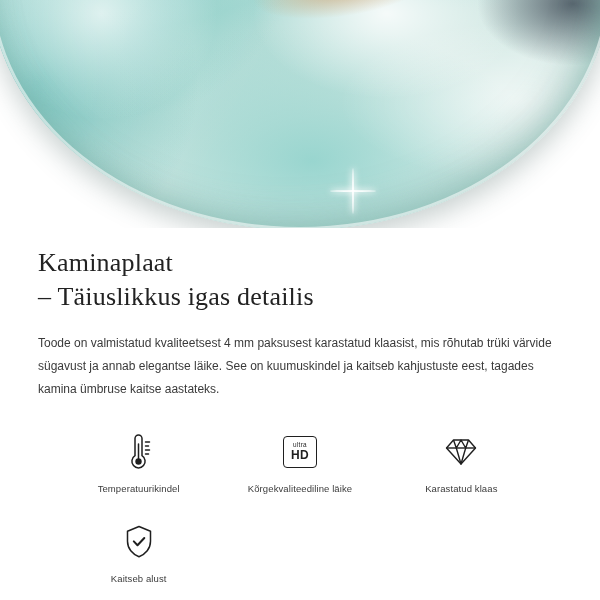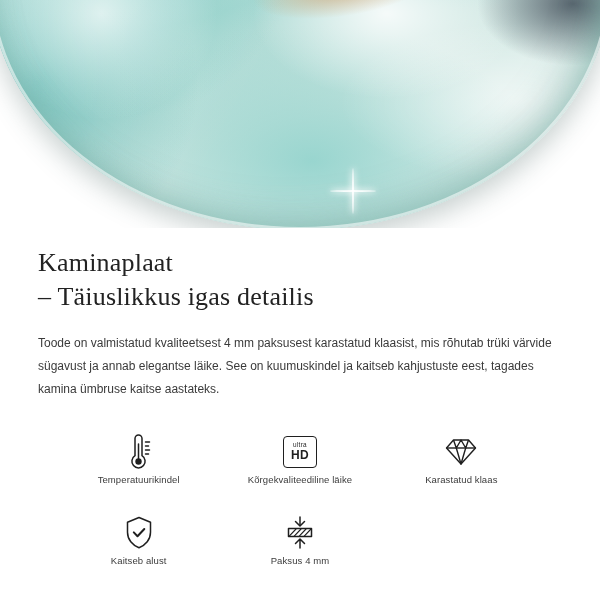--- a/index.html
+++ b/index.html
@@ -149,20 +149,21 @@
     justify-content: flex-start;
   }
   .feature .ico {
     height: 44px;
     display: flex;
     align-items: center;
     justify-content: center;
     color: #1f1f1f;
   }
   .feature .cap {
+    margin-top: 9px;
     font-size: 9.5px;
     color: #3b3b3b;
     text-align: center;
     letter-spacing: 0.1px;
   }
   .hd-badge {
     width: 34px;
     height: 32px;
     border: 1.6px solid #1f1f1f;
     border-radius: 4px;
@@ -247,28 +248,15 @@
       <span class="ico">
         <svg width="34" height="40" viewBox="0 0 34 40" fill="none" stroke="#1f1f1f" stroke-width="1.5" stroke-linejoin="round" stroke-linecap="round">
           <path d="M17 4.5 5.5 9.2v10.1c0 7.2 4.9 13 11.5 15.4 6.6-2.4 11.5-8.2 11.5-15.4V9.2L17 4.5z"></path>
           <path d="m11.8 19.4 3.7 3.8 6.8-7.2" stroke-width="2"></path>
         </svg>
       </span>
       <span class="cap">Kaitseb alust</span>
     </div>
 
 
-    <div class="feature">
-      <span class="ico">
-        <svg width="36" height="40" viewBox="0 0 36 40" fill="none" stroke="#1f1f1f" stroke-width="1.5" stroke-linecap="round" stroke-linejoin="round">
-          <path d="M18 4v8"></path>
-          <path d="m13.5 8.5 4.5 4.5 4.5-4.5"></path>
-          <rect x="6.5" y="15.5" width="23" height="8" fill="none"></rect>
-          <path d="M7 23.3 14 16M12 23.3 19 16M17 23.3 24 16M22 23.3 29 16" stroke-width="1.1"></path>
-          <path d="M18 35v-8"></path>
-          <path d="m13.5 30.5 4.5-4.5 4.5 4.5"></path>
-        </svg>
-      </span>
-      <span class="cap">Paksus 4 mm</span>
-    </div>
 
   </div>
 </div>
 
 </body></html>

